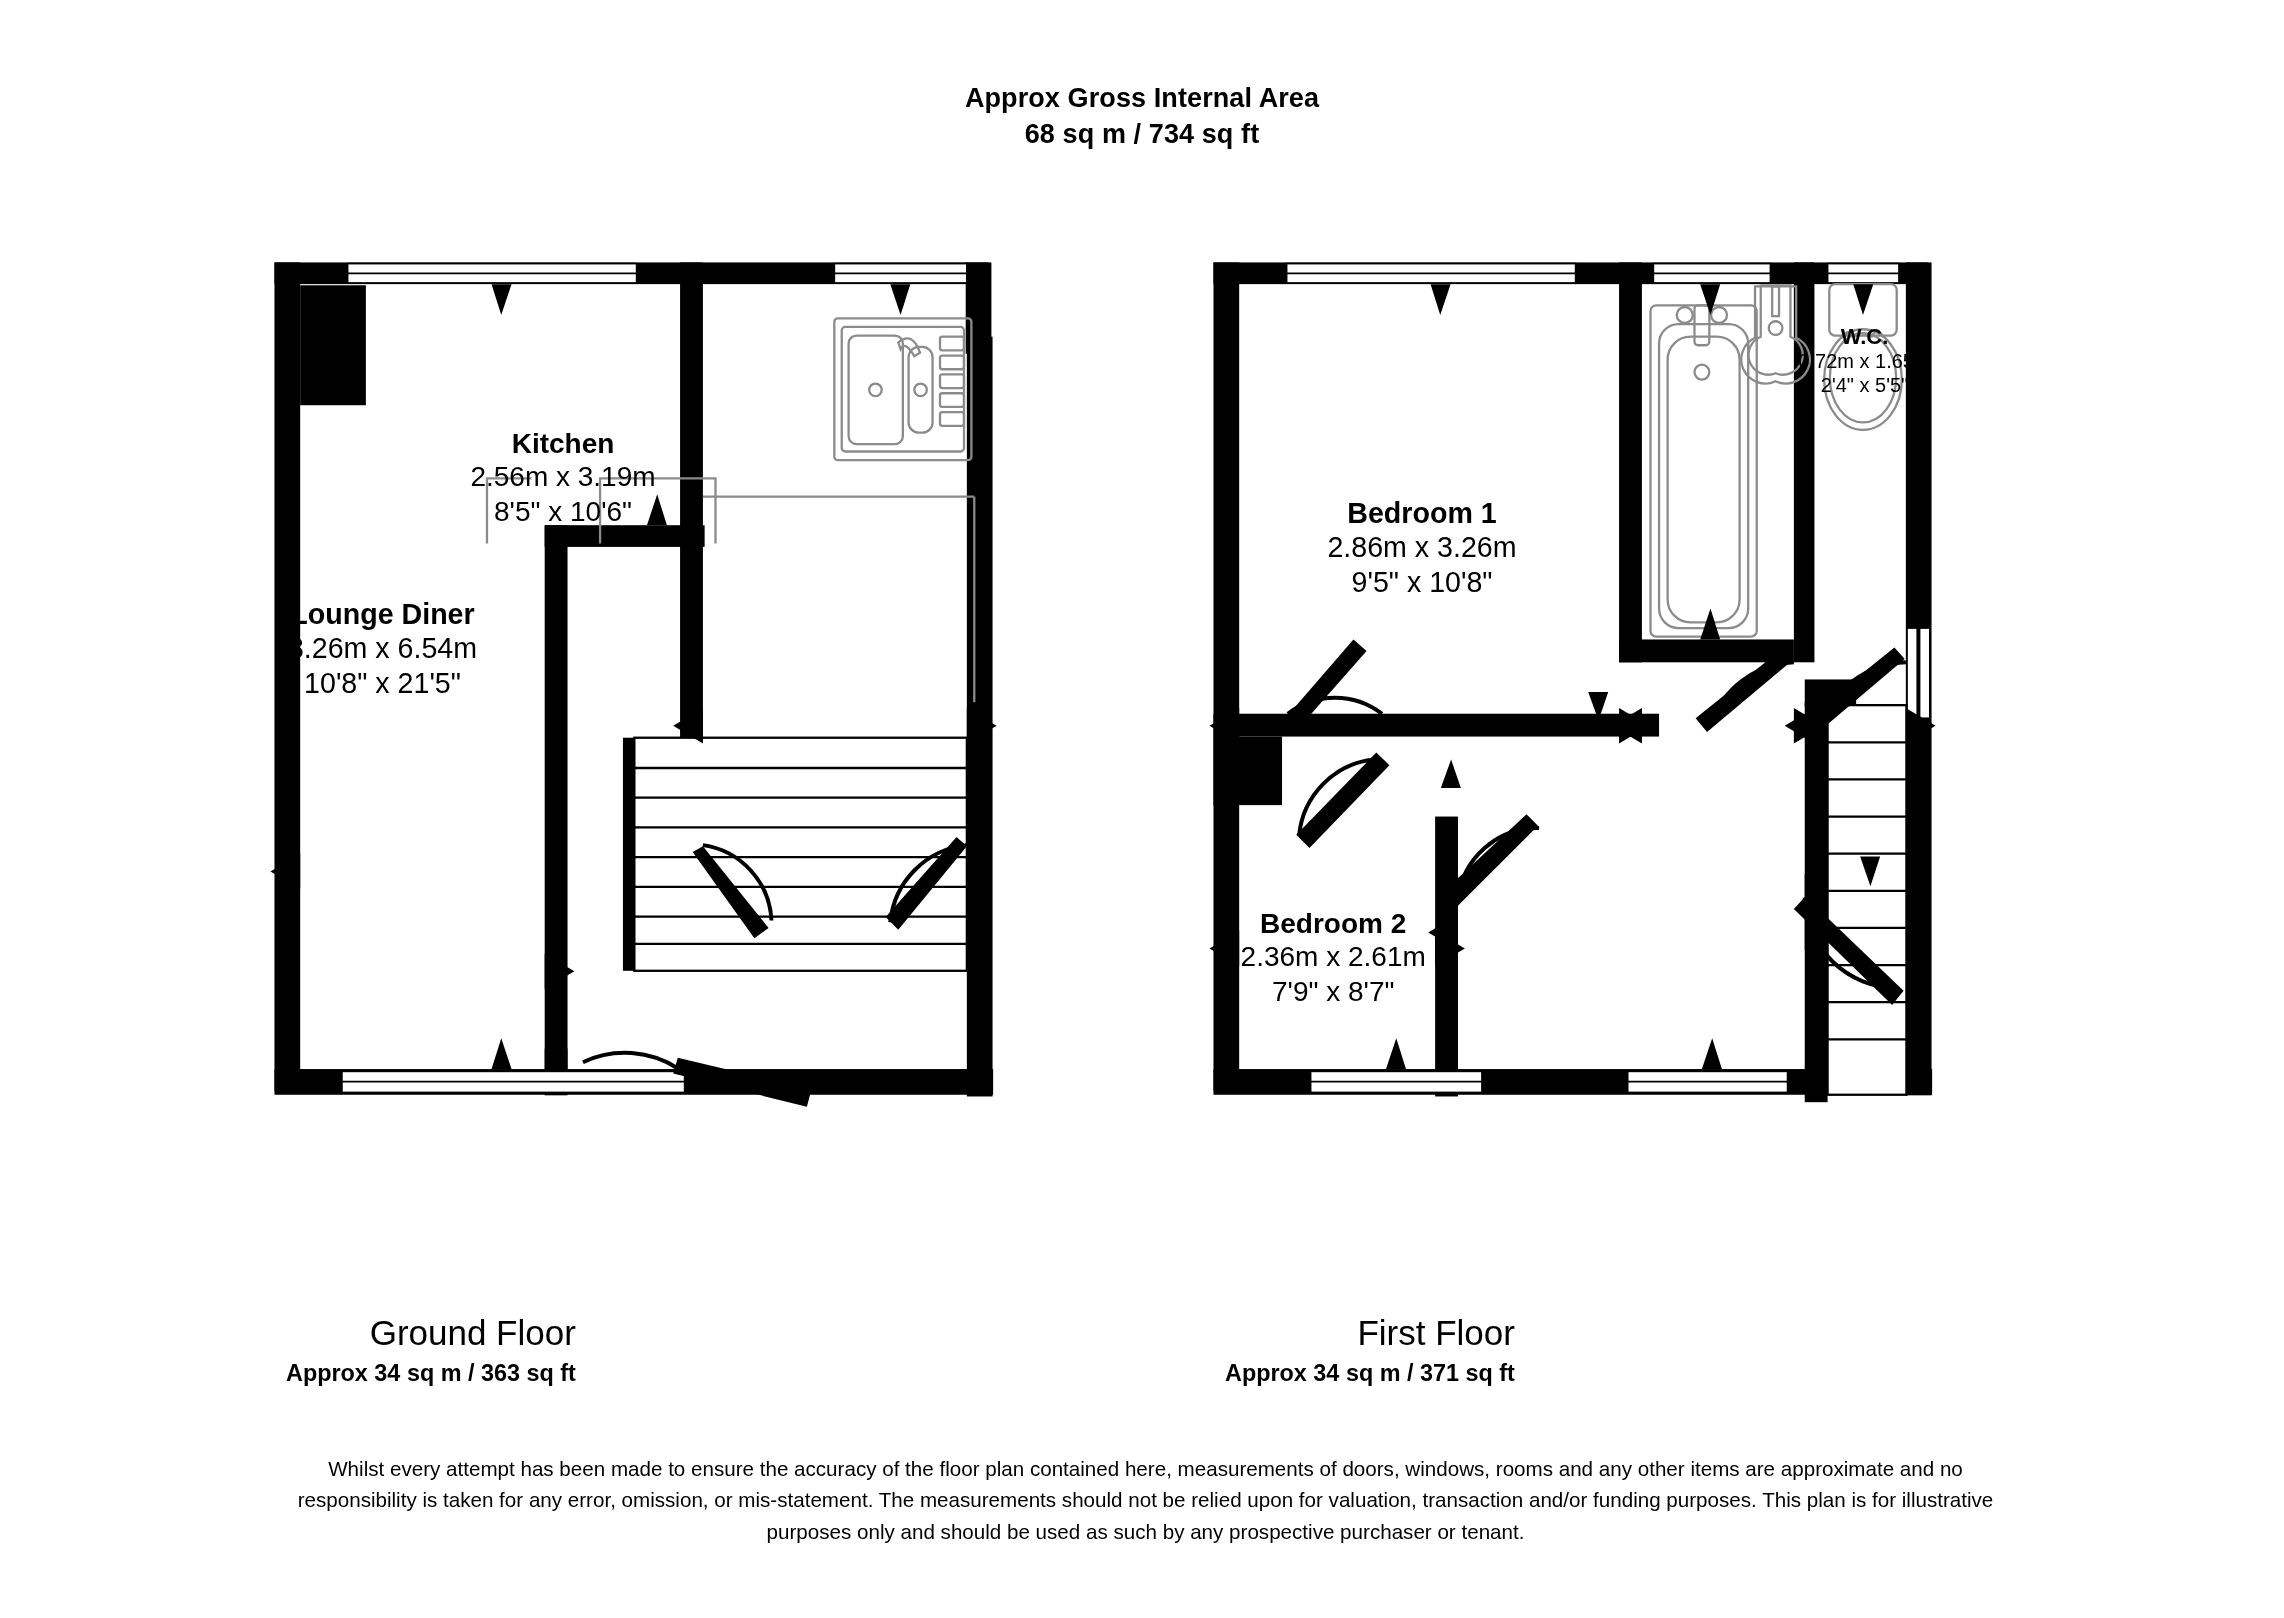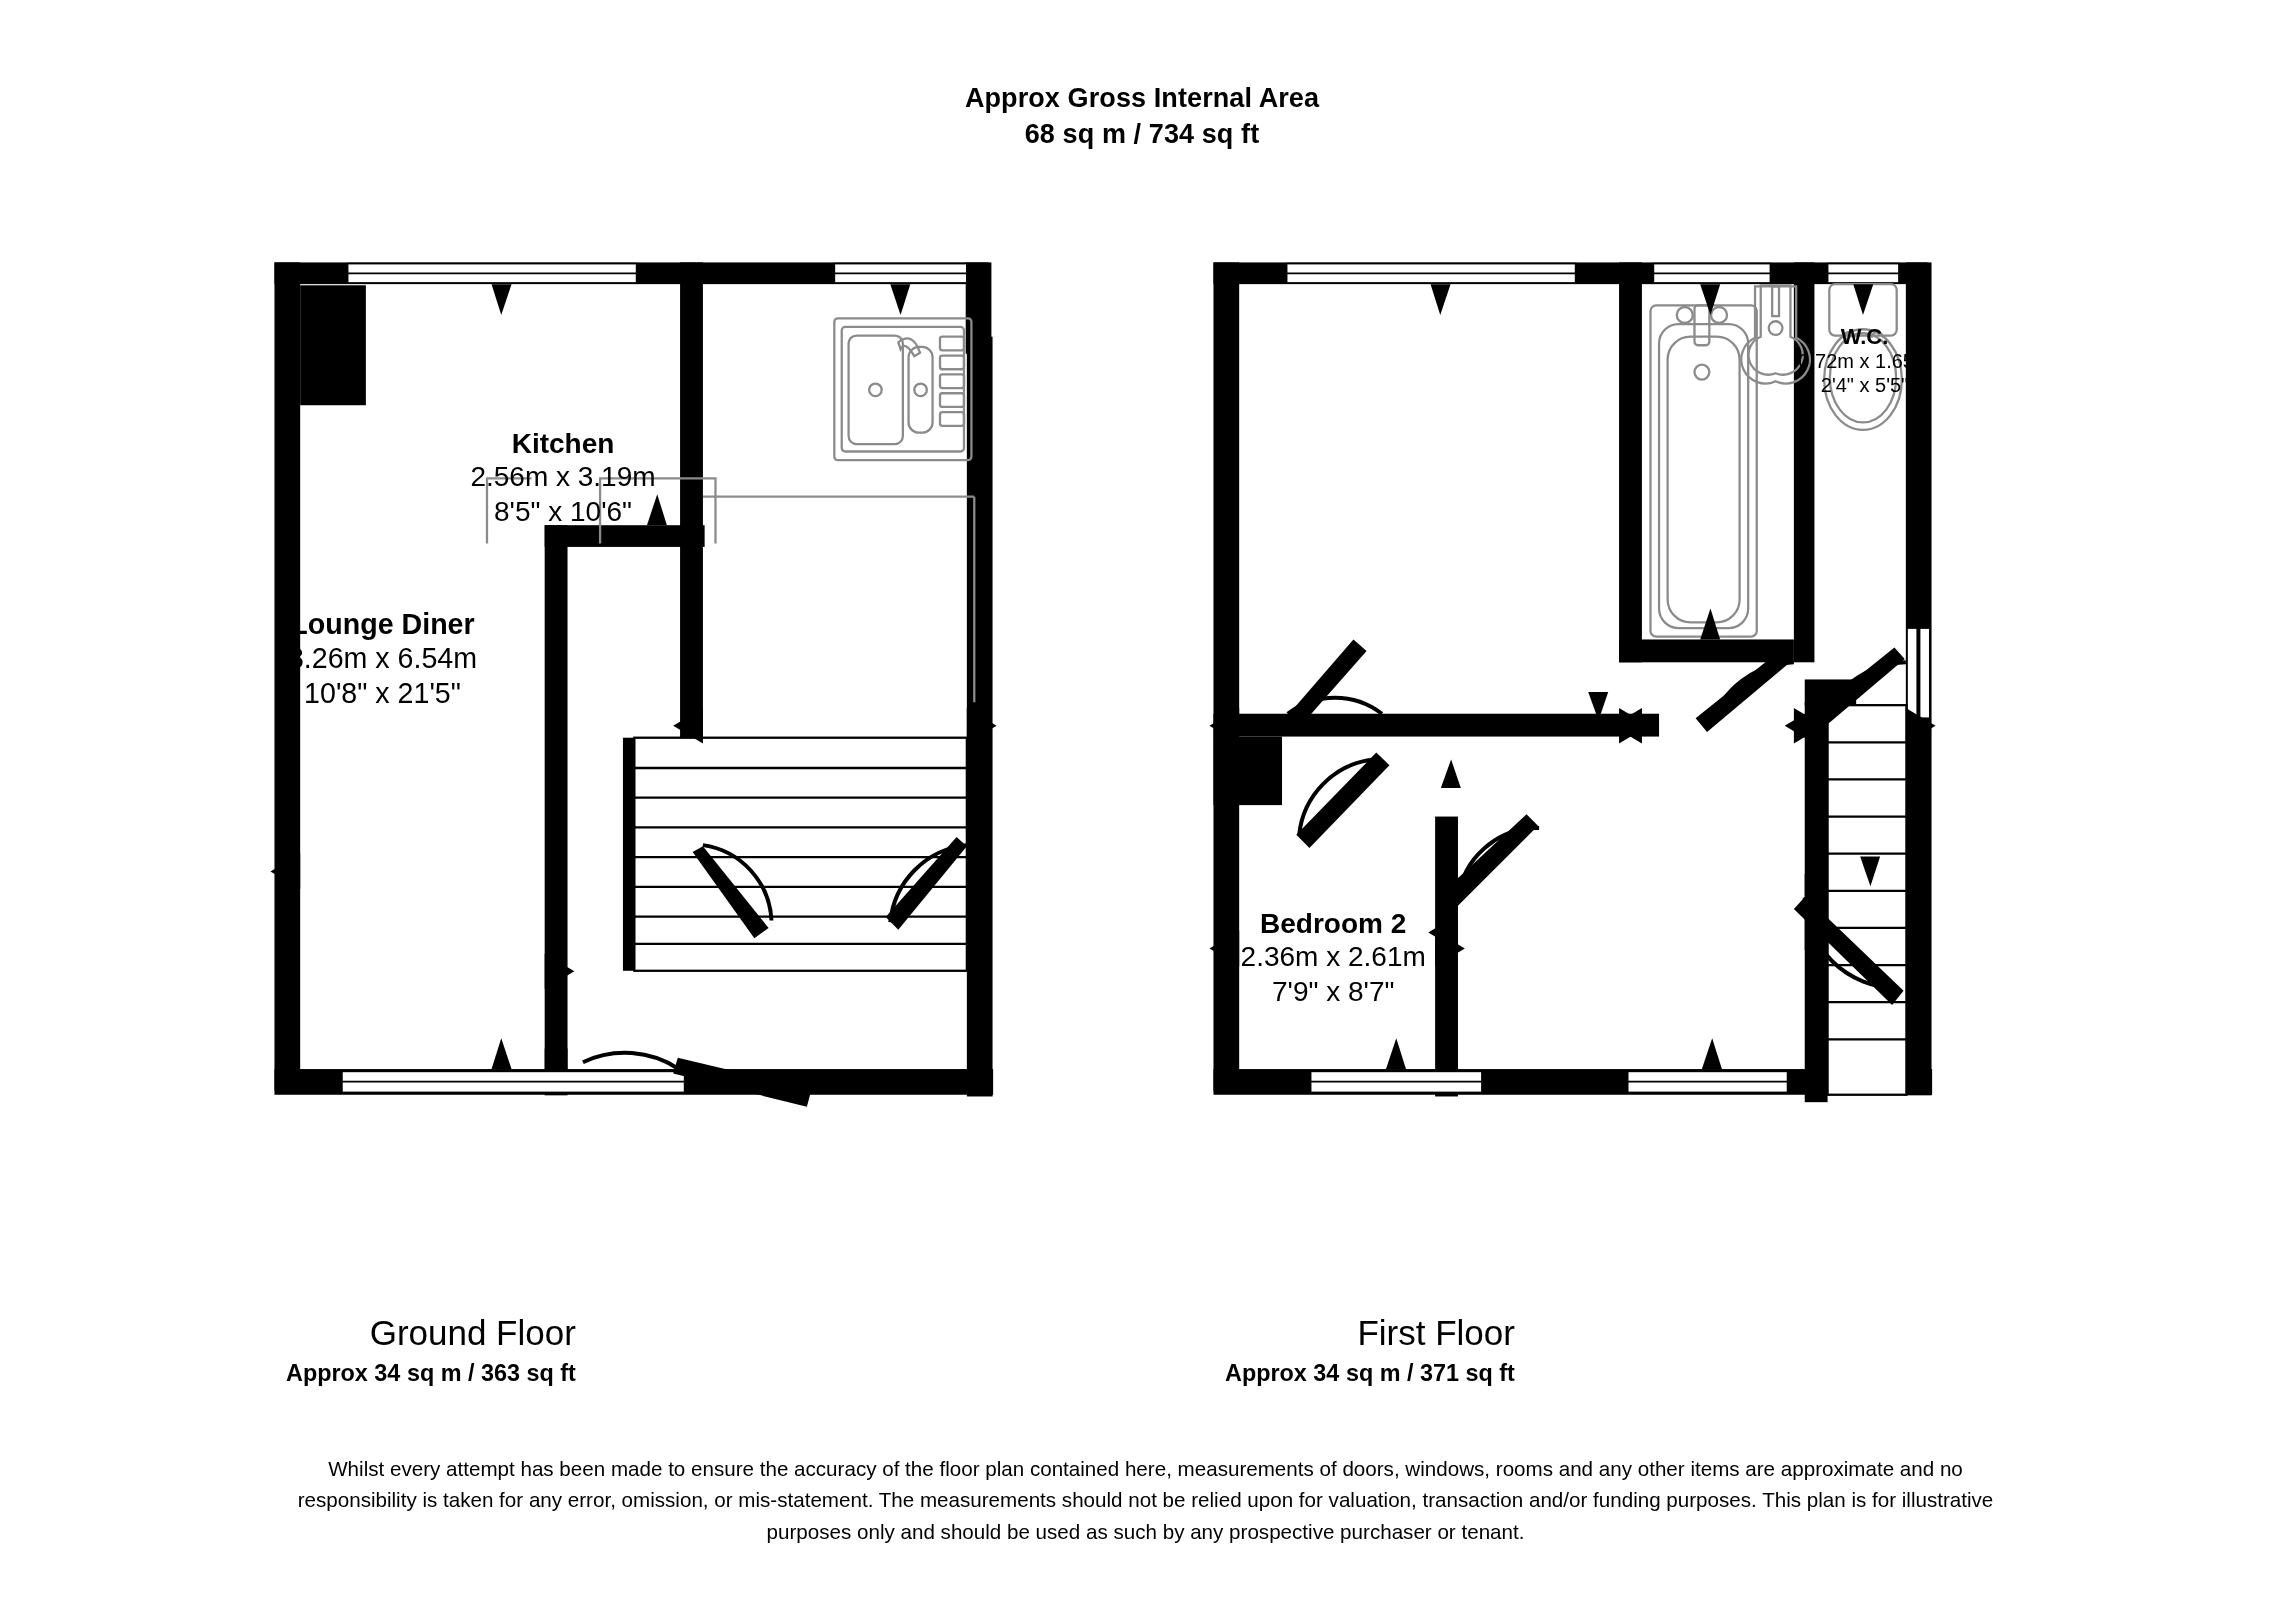--- a/index.html
+++ b/index.html
@@ -160,21 +160,21 @@
       <polygon points="672,480 707,480 690,426"></polygon>
     </g>
   </svg>
 
   <div class="roomtxt" style="left:183px;top:177px;width:234px;">
     <span class="rn" style="font-size:28px;line-height:1.16">Kitchen</span>
     <span class="rd" style="font-size:28px;line-height:1.22">2.56m x 3.19m</span>
     <span class="rd" style="font-size:28px;line-height:1.22">8'5" x 10'6"</span>
   </div>
 
-  <div class="roomtxt" style="left:-69px;top:357px;width:377px;">
+  <div class="roomtxt" style="left:-69px;top:347px;width:377px;">
     <span class="rn" style="font-size:28.6px;line-height:1.16">Lounge Diner</span>
     <span class="rd" style="font-size:28.6px;line-height:1.22">3.26m x 6.54m</span>
     <span class="rd" style="font-size:28.6px;line-height:1.22">10'8" x 21'5"</span>
   </div>
 </div>
 
 <div class="plan" id="plan-first" style="left:1202px;top:251px;width:817px;height:994px;">
   <svg class="svgplan" width="817" height="994" viewBox="0 0 1430 1740" xmlns="http://www.w3.org/2000/svg">
     <g>
 
@@ -331,20 +331,25 @@
     </g>
   </svg>
 
 
   <div class="roomtxt" style="left:571px;top:73px;width:183px;overflow:hidden;">
     <span class="rn" style="font-size:22px;line-height:1.14">W.C.</span>
     <span class="rd" style="font-size:20px;line-height:1.2">0.72m x 1.65m</span>
     <span class="rd" style="font-size:20px;line-height:1.2">2'4" x 5'5"</span>
   </div>
 
+  <div class="roomtxt" style="left:63px;top:246px;width:314px;">
+    <span class="rn" style="font-size:28.6px;line-height:1.16">Bedroom 1</span>
+    <span class="rd" style="font-size:28.6px;line-height:1.22">2.86m x 3.26m</span>
+    <span class="rd" style="font-size:28.6px;line-height:1.22">9'5" x 10'8"</span>
+  </div>
 
   <div class="roomtxt" style="left:-14.3px;top:657px;width:291px;">
     <span class="rn" style="font-size:28px;line-height:1.16">Bedroom 2</span>
     <span class="rd" style="font-size:28px;line-height:1.22">2.36m x 2.61m</span>
     <span class="rd" style="font-size:28px;line-height:1.22">7'9" x 8'7"</span>
   </div>
 
 </div>
 
 <div class="floorlabel" style="left:286px;top:1313px;">

